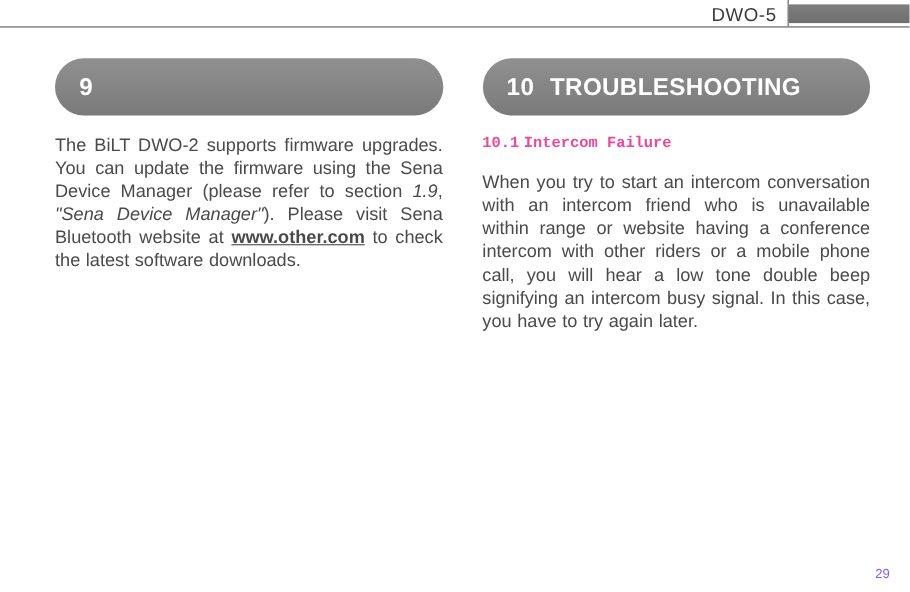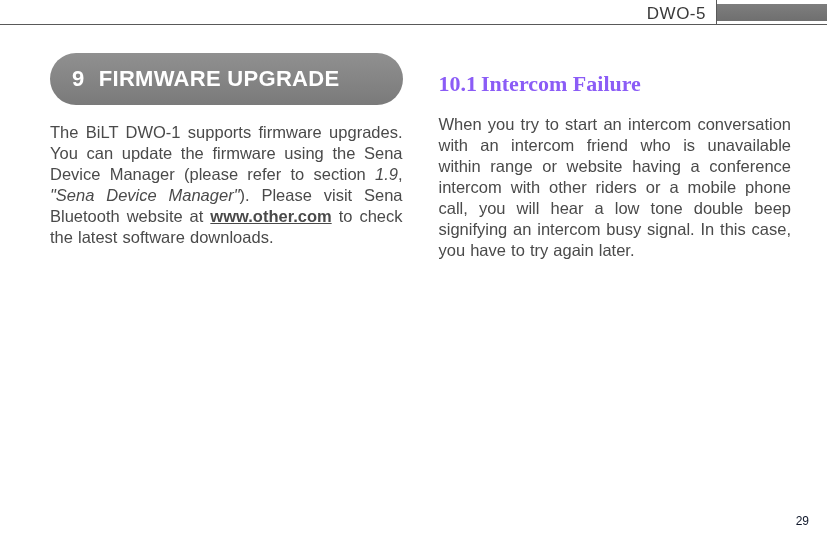--- a/index.html
+++ b/index.html
@@ -94,64 +94,67 @@
     word-spacing: 0.5px;
   }
   .body-text .italic {
     font-style: italic;
   }
   .body-text .link {
     font-weight: 700;
     text-decoration: underline;
   }
   .sub-heading {
-    font-family: Liberation Serif, serif;
+    font-family: Liberation Mono, monospace;
     font-weight: 900;
-    font-size: 22px;
+    font-size: 14px;
     margin: 18px 0 6px 0;
-    color: #8b5cf6;
+    color: #ec4899;
   }
   .sub-num {
     font-weight: 900;
     margin-right: 4px;
   }
   .page-num {
     position: absolute;
     right: 18px;
     bottom: 10px;
     font-size: 12px;
-    color: #0f172a;
+    color: #8b5cf6;
   }
 </style>
 </head>
 <body>
 
 <div class="page">
 
   <div class="header">
     <div class="header-inner">
       <span class="device-label">DWO-5</span>
       <div class="header-sep"></div>
       <div class="header-block"></div>
     </div>
   </div>
 
   <div class="content">
 
     <div class="col">
       <div class="pill">
         <span class="pill-num">9</span>
-        <span class="pill-title">FIRMWARE UPGRADE</span>
       </div>
       <p class="body-text">
-        <span>The BiLT DWO-1 supports firmware upgrades. You can update the firmware using the Sena Device Manager (please refer to section </span><span class="italic">1.9</span><span>, </span><span class="italic">"Sena Device Manager"</span><span>). Please visit Sena Bluetooth website at </span><span class="link">www.other.com</span><span> to check the latest software downloads.</span>
+        <span>The BiLT DWO-2 supports firmware upgrades. You can update the firmware using the Sena Device Manager (please refer to section </span><span class="italic">1.9</span><span>, </span><span class="italic">"Sena Device Manager"</span><span>). Please visit Sena Bluetooth website at </span><span class="link">www.other.com</span><span> to check the latest software downloads.</span>
       </p>
     </div>
 
     <div class="col">
+      <div class="pill">
+        <span class="pill-num">10</span>
+        <span class="pill-title">TROUBLESHOOTING</span>
+      </div>
       <div class="sub-heading">
         <span class="sub-num">10.1</span><span>Intercom Failure</span>
       </div>
       <p class="body-text">When you try to start an intercom conversation with an intercom friend who is unavailable within range or website having a conference intercom with other riders or a mobile phone call, you will hear a low tone double beep signifying an intercom busy signal. In this case, you have to try again later.</p>
     </div>
 
   </div>
 
   <div class="page-num">29</div>
 </div>

